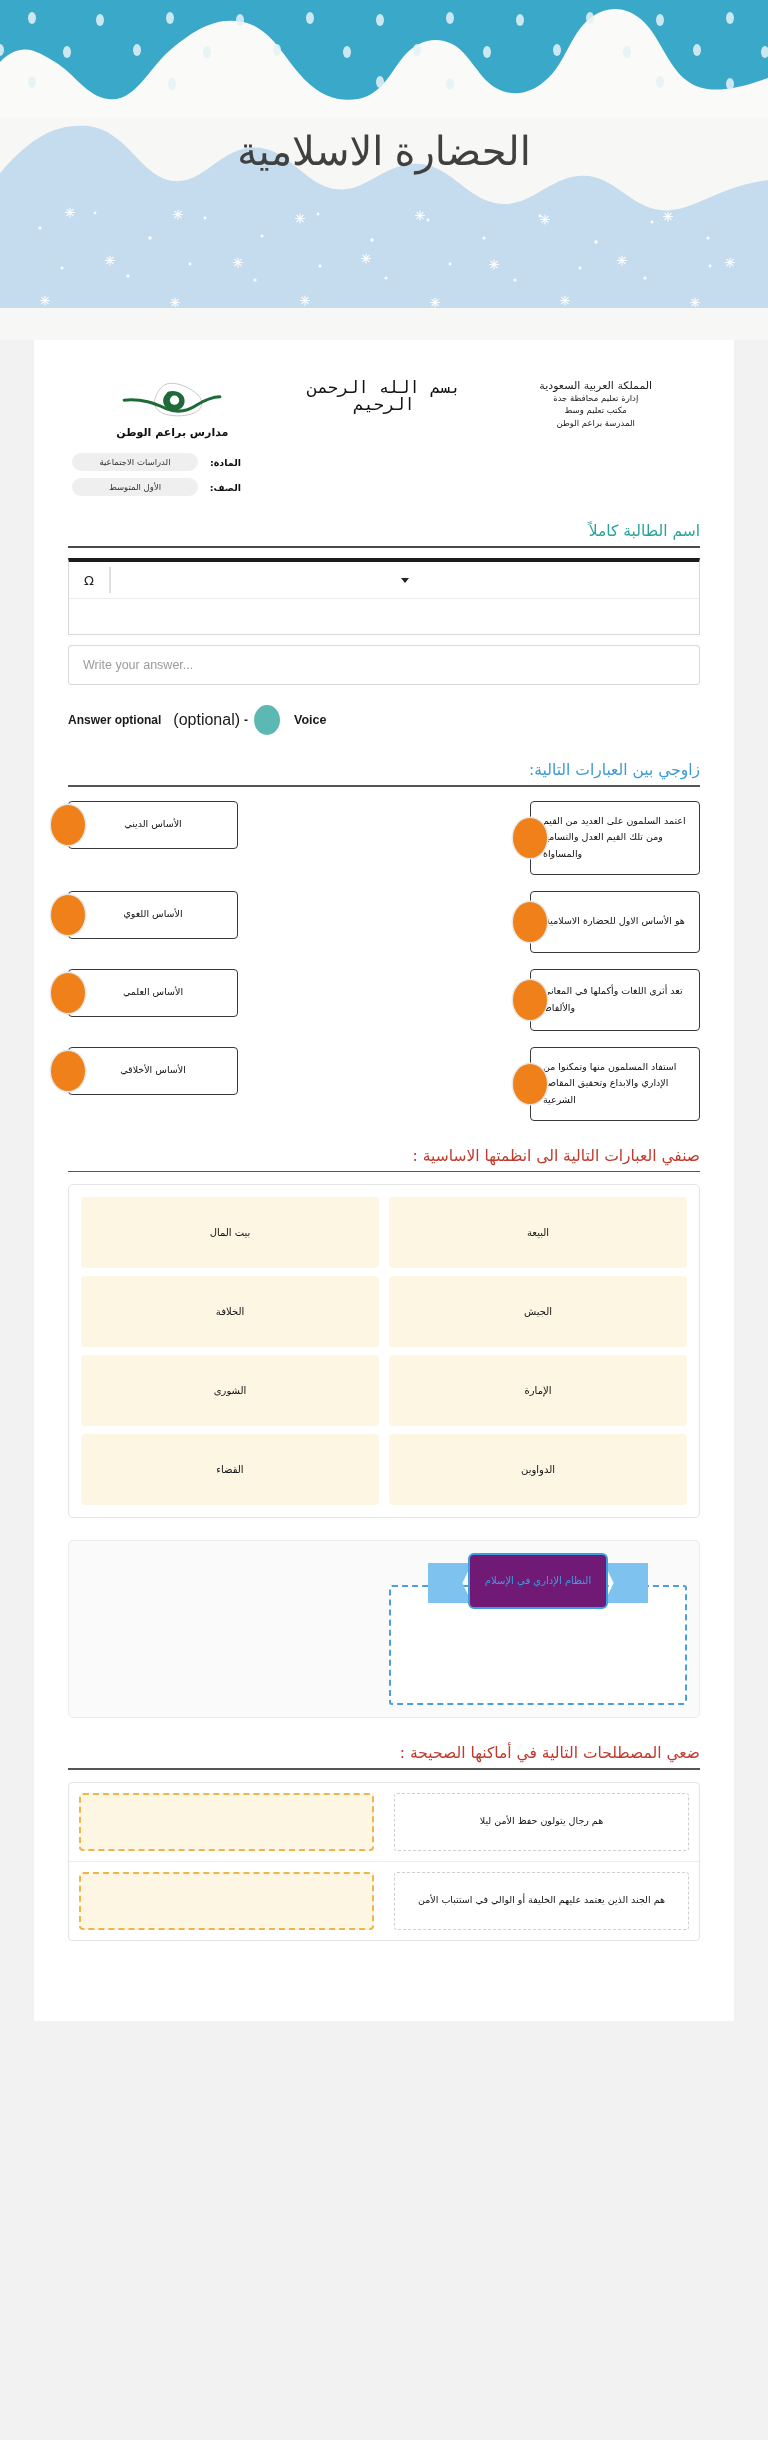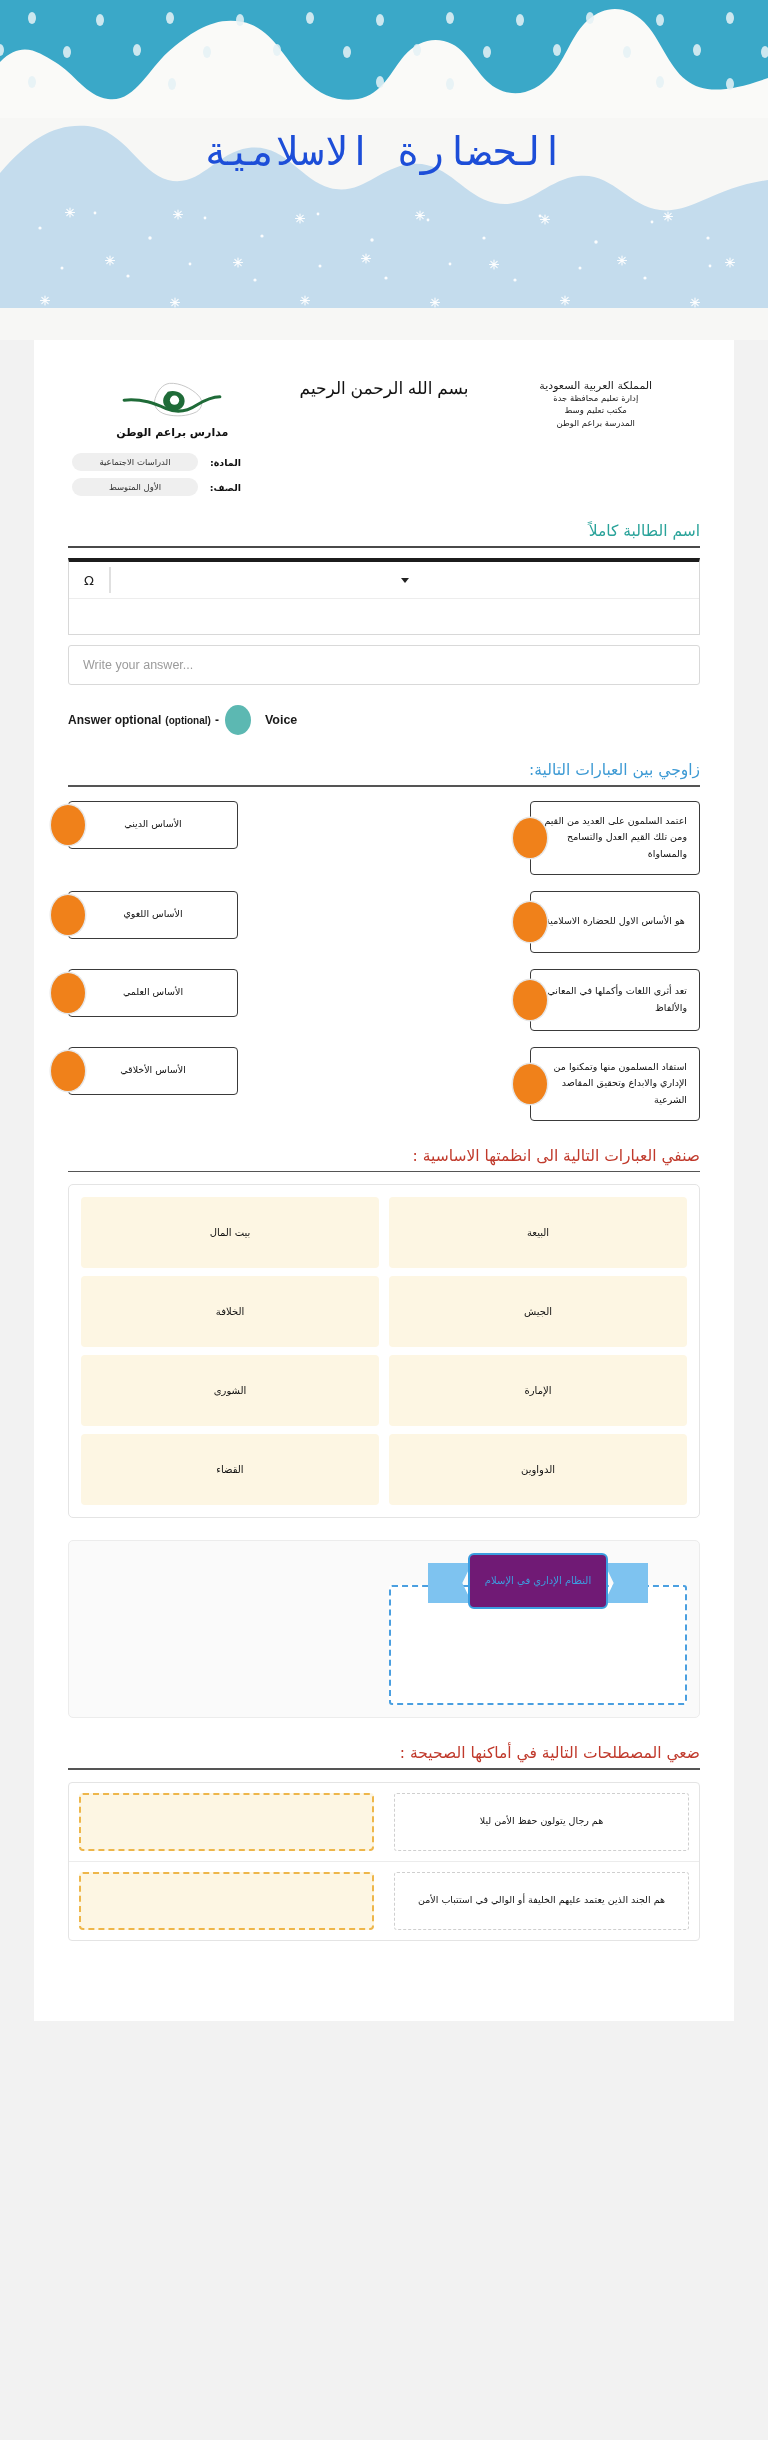--- a/index.html
+++ b/index.html
@@ -11,21 +11,21 @@
     font-family: "Liberation Sans", "DejaVu Sans", sans-serif;
     -webkit-font-smoothing: antialiased;
   }
 
   
   .hero { position: relative; width: 768px; height: 340px; overflow: hidden; background:#f7f7f5; }
   .hero-teal { position:absolute; top:0; left:0; width:768px; height:118px; }
   .hero-lblue { position:absolute; top:118px; left:0; width:768px; height:190px; }
   .hero-title {
     position:absolute; top:128px; left:0; width:768px; text-align:center;
-    font-size:40px; color:#1d4ed8; font-family:Liberation Mono, monospace;
+    font-size:40px; color:#404040; font-family:Liberation Sans, sans-serif;
     font-weight:400; letter-spacing:0px; z-index:4; direction:rtl;
   }
 
   
   .sheet {
     position: relative;
     width: 700px;
     margin: 0 auto;
     background:#ffffff;
     padding: 0 0 40px 0;
@@ -35,21 +35,21 @@
 
   
   .dochead { display:flex; align-items:flex-start; justify-content:space-between; padding-top:22px; }
   .dh-col { width:33%; text-align:center; }
   .dh-right { text-align:center; }
   .ministry-script {
     font-family:"DejaVu Sans", sans-serif; font-size:11px; color:#1a1a1a;
     line-height:1.05; letter-spacing:-0.4px; transform: scaleY(0.92);
   }
   .ministry-line { font-family:"DejaVu Sans", sans-serif; font-size:8.5px; color:#222; line-height:1.5; }
-  .bismillah { font-family:Liberation Sans, sans-serif; font-size:17px; color:#111; line-height:1; }
+  .bismillah { font-family:Liberation Mono, monospace; font-size:17px; color:#111; line-height:1; }
   .logo-wrap { display:flex; flex-direction:column; align-items:center; gap:4px; }
   .logo-mark { width:110px; height:42px; }
   .logo-text { font-family:"DejaVu Sans", sans-serif; font-size:11px; font-weight:700; color:#111; }
 
   
   .metafields { margin-top:14px; display:flex; flex-direction:column; align-items:flex-end; gap:7px; padding-left:4px;}
   .metarow { display:flex; align-items:center; gap:9px; direction:rtl; }
   .metalabel { font-family:"DejaVu Sans", sans-serif; font-size:9.5px; font-weight:700; color:#111; min-width:34px; text-align:right; }
   .metavalue {
     background:#efefef; border-radius:9px; width:126px; height:18px;
@@ -76,34 +76,34 @@
   .ebody { height:36px; border-top:1px solid #ededed; }
 
   .answerbox {
     margin-top:10px; border:1px solid #d9d9d9; border-radius:3px; background:#fff;
     height:40px; display:flex; align-items:center; padding:0 14px; direction:ltr;
   }
   .answerbox span { color:#9b9b9b; font-size:12.5px; font-family:"Liberation Sans", sans-serif; }
 
   .recorder { margin-top:20px; display:flex; align-items:center; gap:0; direction:ltr; }
   .rec-label { font-size:12px; font-weight:700; color:#1a1a1a; font-family:"Liberation Sans", sans-serif; }
-  .rec-opt { font-size:10px; font-weight:700; color:#1a1a1a; margin-left:4px; font-family:"Liberation Sans", sans-serif; }
+  .rec-opt { font-size:16px; font-weight:400; color:#1a1a1a; margin-left:12px; font-family:"Liberation Sans", sans-serif; }
   .rec-dash { font-size:12px; font-weight:700; margin:0 6px 0 4px; color:#1a1a1a;}
   .rec-circle { width:26px; height:30px; border-radius:50%; background:#5cb8b2; }
   .rec-voice { font-size:12.5px; font-weight:700; color:#1a1a1a; margin-left:14px; font-family:"Liberation Sans", sans-serif; }
 
   
   .match-wrap { margin-top:14px; }
   .match-row { display:flex; justify-content:space-between; align-items:flex-start; margin-bottom:16px; direction:rtl; }
   .mcell { position:relative; width:170px; }
   .mbox {
     border:1px solid #3a3a3a; border-radius:4px; background:#fff;
     min-height:48px; display:flex; align-items:center; justify-content:center;
     padding:7px 12px; font-family:"DejaVu Sans", sans-serif; font-size:9.5px;
-    color:#111; line-height:1.7; text-align:right; direction:rtl;
+    color:#111; line-height:1.7; text-align:left; direction:rtl;
   }
   .mbox.tall { min-height:62px; }
   .mbox.tall3 { min-height:74px; }
   .dot {
     position:absolute; width:34px; height:40px; border-radius:50%;
     background:#f0811a; top:50%; transform:translateY(-50%);
     box-shadow:0 0 0 1.5px #e7e7e7;
   }
   .dot.left  { left:-17px; }
   .mspacer { flex:1; }

